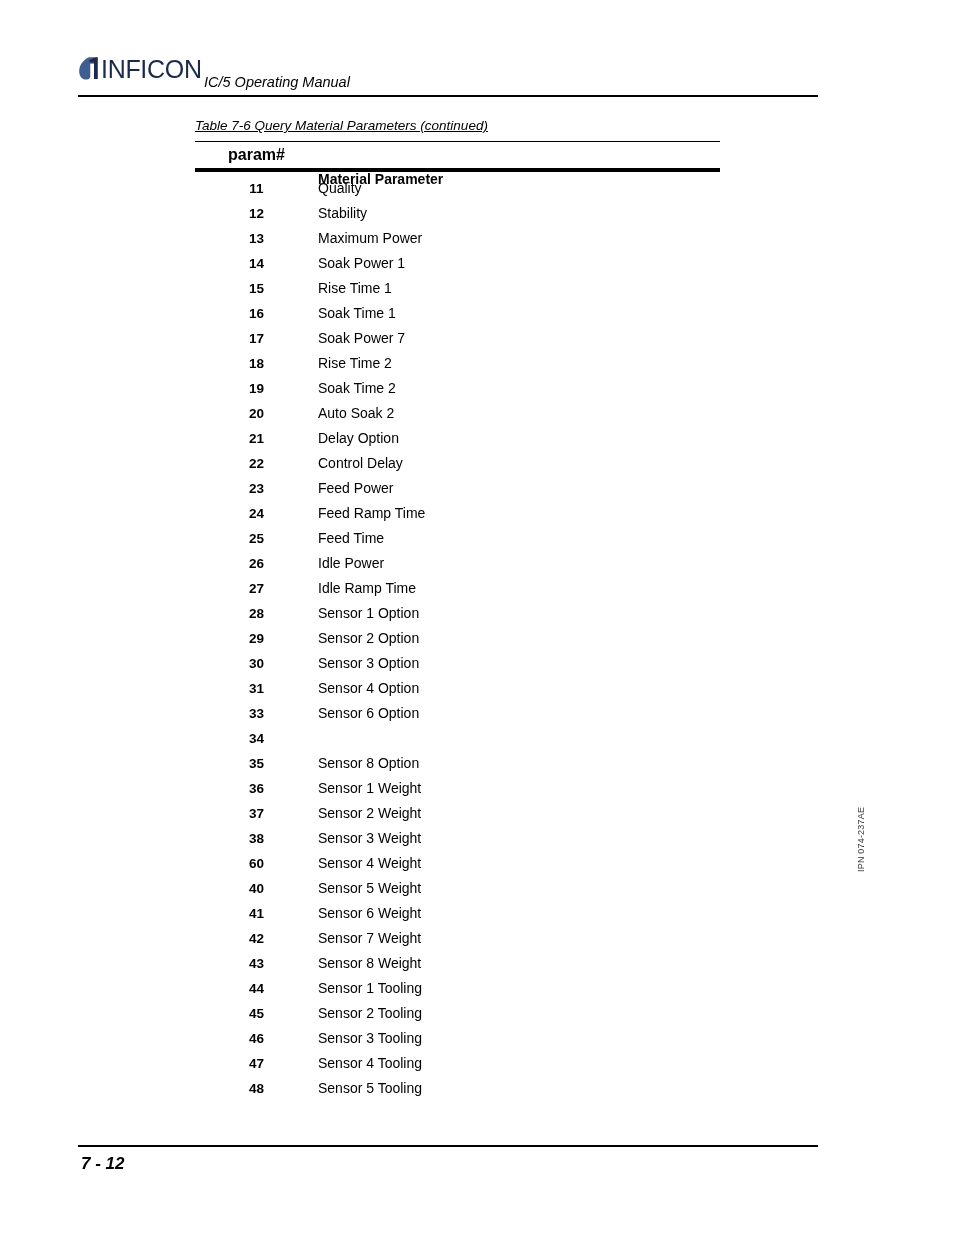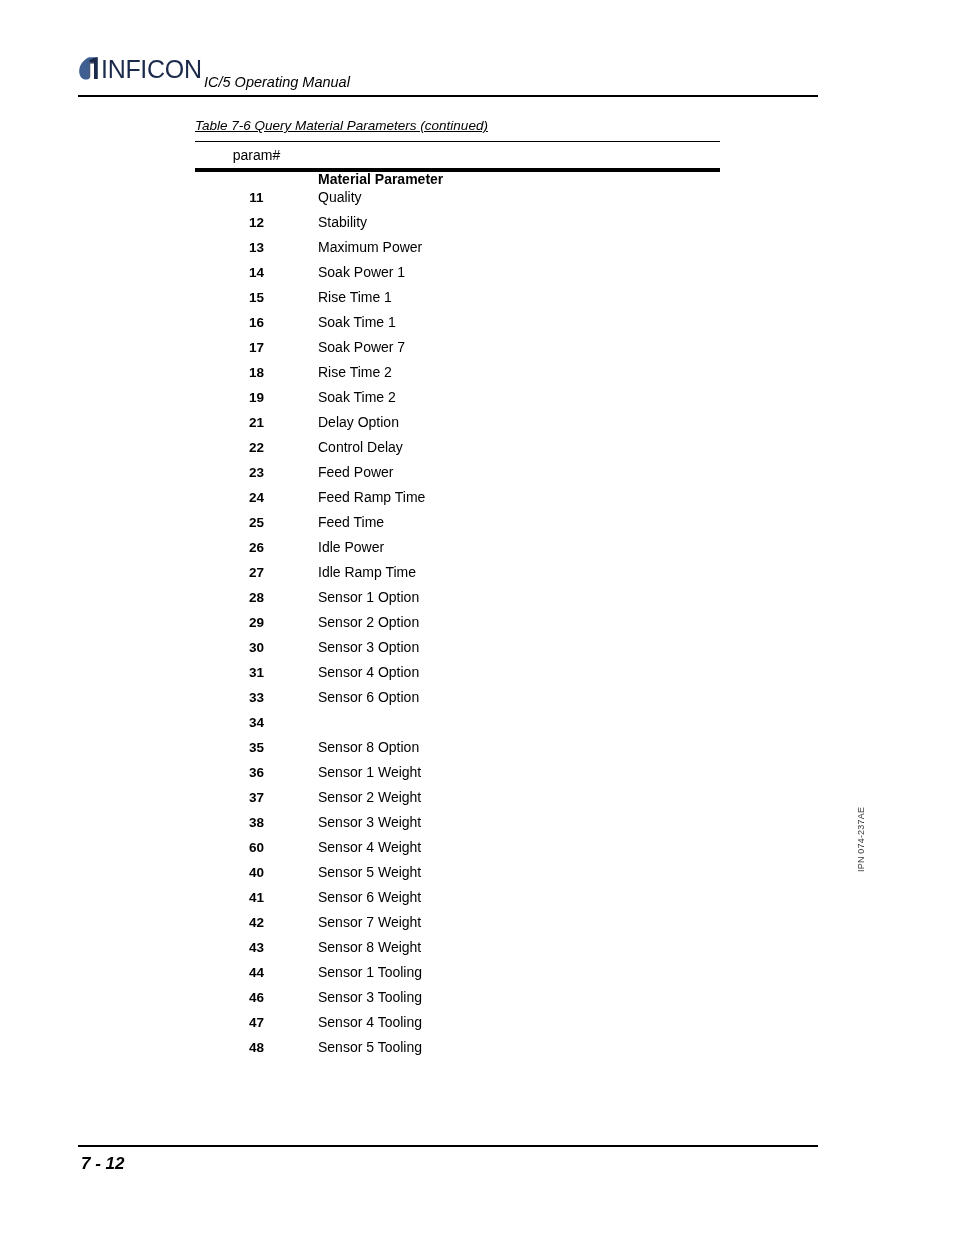--- a/index.html
+++ b/index.html
@@ -92,22 +92,22 @@
     height: 26px;
   }
   #table-rule-bottom {
     width: 525px;
     height: 3.2px;
     background: #000;
   }
   .col-num {
     width: 123px;
     text-align: center;
-    font-size: 14px;
-    font-weight: normal;
+    font-size: 16px;
+    font-weight: bold;
     flex: none;
   }
   .col-name {
     flex: 1;
     padding-left: 0px;
     font-size: 14px;
   }
   #header-row .col-name {
     font-weight: bold;
     margin-top: 47px;
@@ -119,21 +119,21 @@
   }
   .data-row .col-num {
     font-weight: bold;
     font-size: 13.5px;
   }
   .data-row .col-name {
     font-weight: normal;
     font-size: 14px;
   }
   #rows {
-    padding-top: 13px;
+    padding-top: 4px;
   }
 
   
   #side-code {
     position: absolute;
     left: 856px;
     top: 772px;
     width: 20px;
     height: 100px;
     font-size: 9px;
@@ -226,20 +226,24 @@
       </div>
       <div class="data-row">
         <div class="col-num">18</div>
         <div class="col-name">Rise Time 2</div>
       </div>
       <div class="data-row">
         <div class="col-num">19</div>
         <div class="col-name">Soak Time 2</div>
       </div>
       <div class="data-row">
+        <div class="col-num">20</div>
+        <div class="col-name">Auto Soak 2</div>
+      </div>
+      <div class="data-row">
         <div class="col-num">21</div>
         <div class="col-name">Delay Option</div>
       </div>
       <div class="data-row">
         <div class="col-num">22</div>
         <div class="col-name">Control Delay</div>
       </div>
       <div class="data-row">
         <div class="col-num">23</div>
         <div class="col-name">Feed Power</div>
@@ -317,20 +321,24 @@
       </div>
       <div class="data-row">
         <div class="col-num">43</div>
         <div class="col-name">Sensor 8 Weight</div>
       </div>
       <div class="data-row">
         <div class="col-num">44</div>
         <div class="col-name">Sensor 1 Tooling</div>
       </div>
       <div class="data-row">
+        <div class="col-num">45</div>
+        <div class="col-name">Sensor 2 Tooling</div>
+      </div>
+      <div class="data-row">
         <div class="col-num">46</div>
         <div class="col-name">Sensor 3 Tooling</div>
       </div>
       <div class="data-row">
         <div class="col-num">47</div>
         <div class="col-name">Sensor 4 Tooling</div>
       </div>
       <div class="data-row">
         <div class="col-num">48</div>
         <div class="col-name">Sensor 5 Tooling</div>

